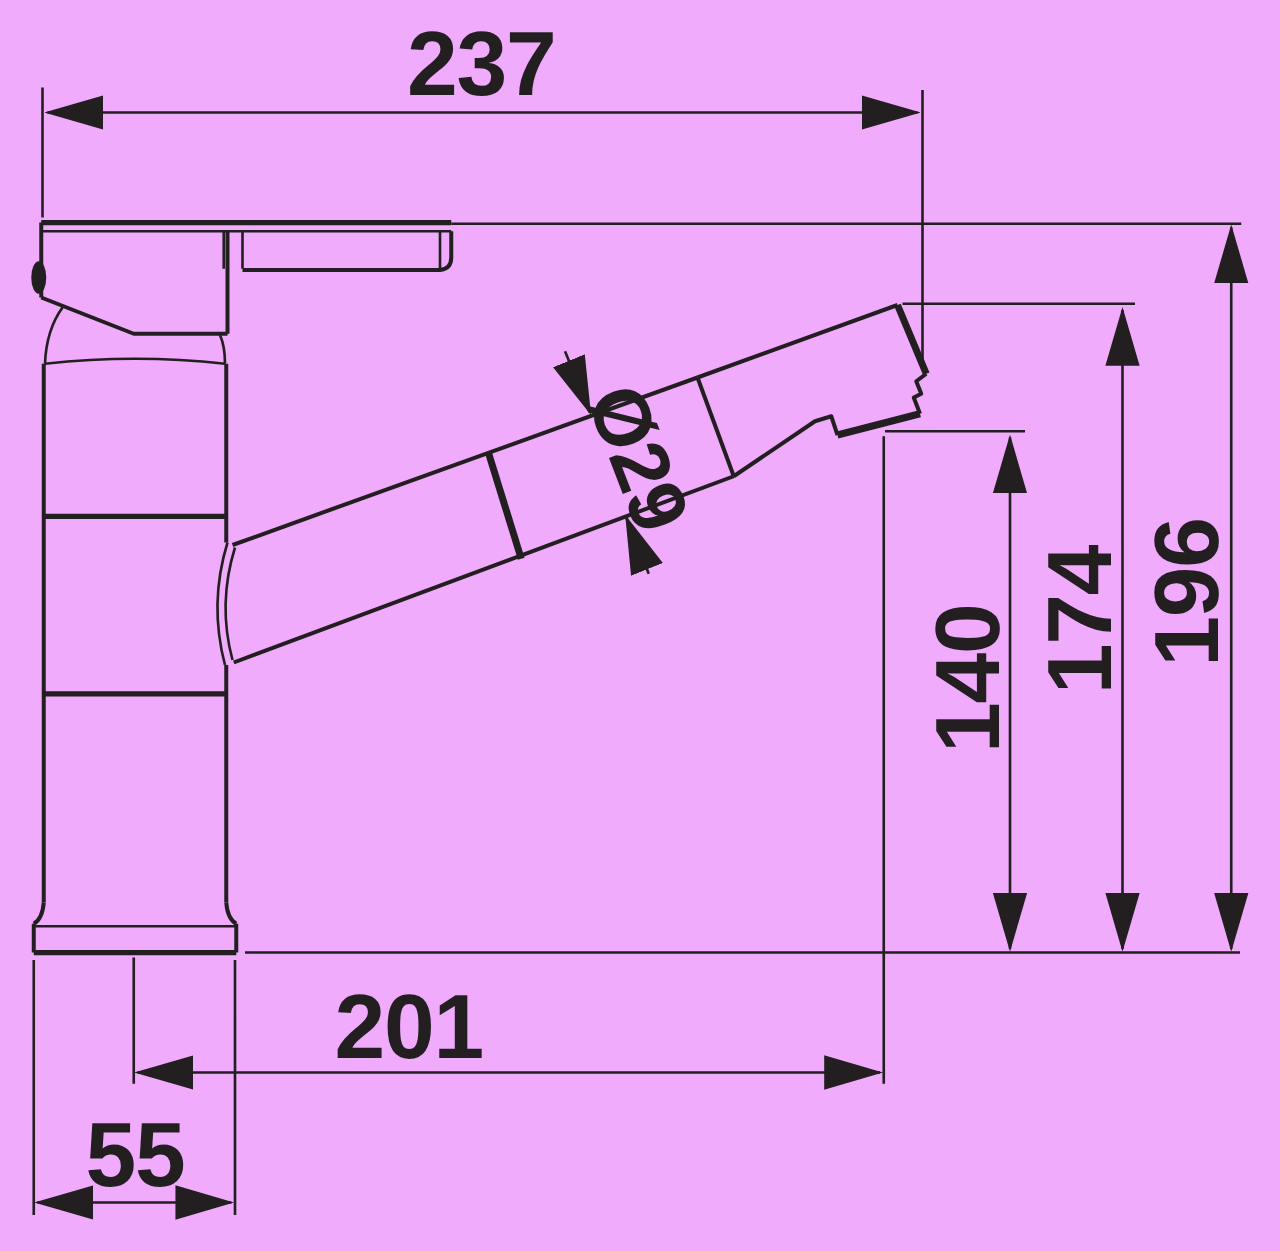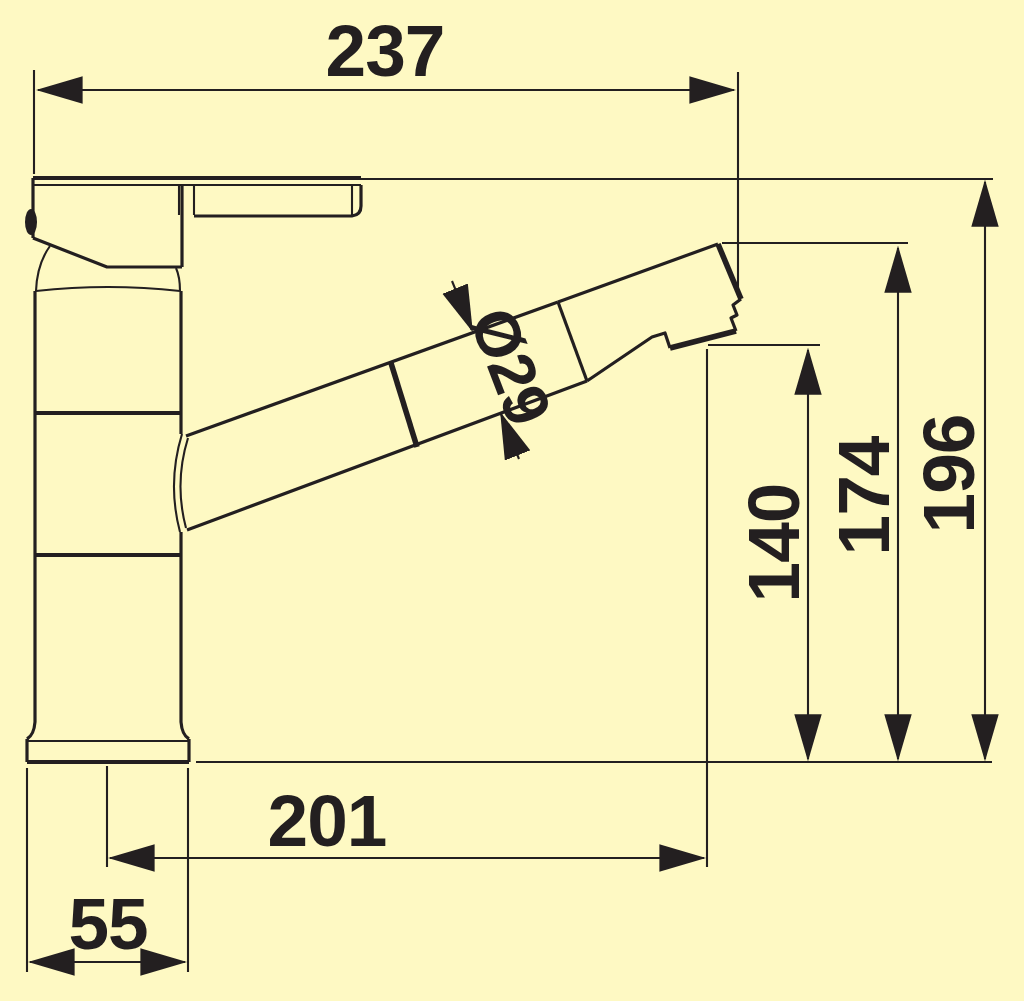--- a/index.html
+++ b/index.html
@@ -1,16 +1,16 @@
 <!DOCTYPE html>
 <html><head>
 <meta charset="utf-8">
 <style>
   html,body{margin:0;padding:0;background:#ffffff;}
-  .stage{position:relative;width:1024px;height:1001px;background:#fef9c3;overflow:hidden;}
+  .stage{position:relative;width:1024px;height:1001px;background:#f0abfc;overflow:hidden;}
   svg{display:block;}
   .ln{stroke:#231f20;fill:none;stroke-linejoin:round;}
   .w2{stroke-width:2.1;}
   .w3{stroke-width:3.2;}
   .w4{stroke-width:4.2;}
   .w5{stroke-width:5.6;}
   .dim{stroke:#231f20;stroke-width:2.1;fill:none;}
   .ext{stroke:#231f20;stroke-width:2.1;fill:none;}
   .lbl{font-family:"Liberation Sans", sans-serif;font-weight:bold;font-size:73px;
        fill:#231f20;text-anchor:middle;letter-spacing:-1px;}

